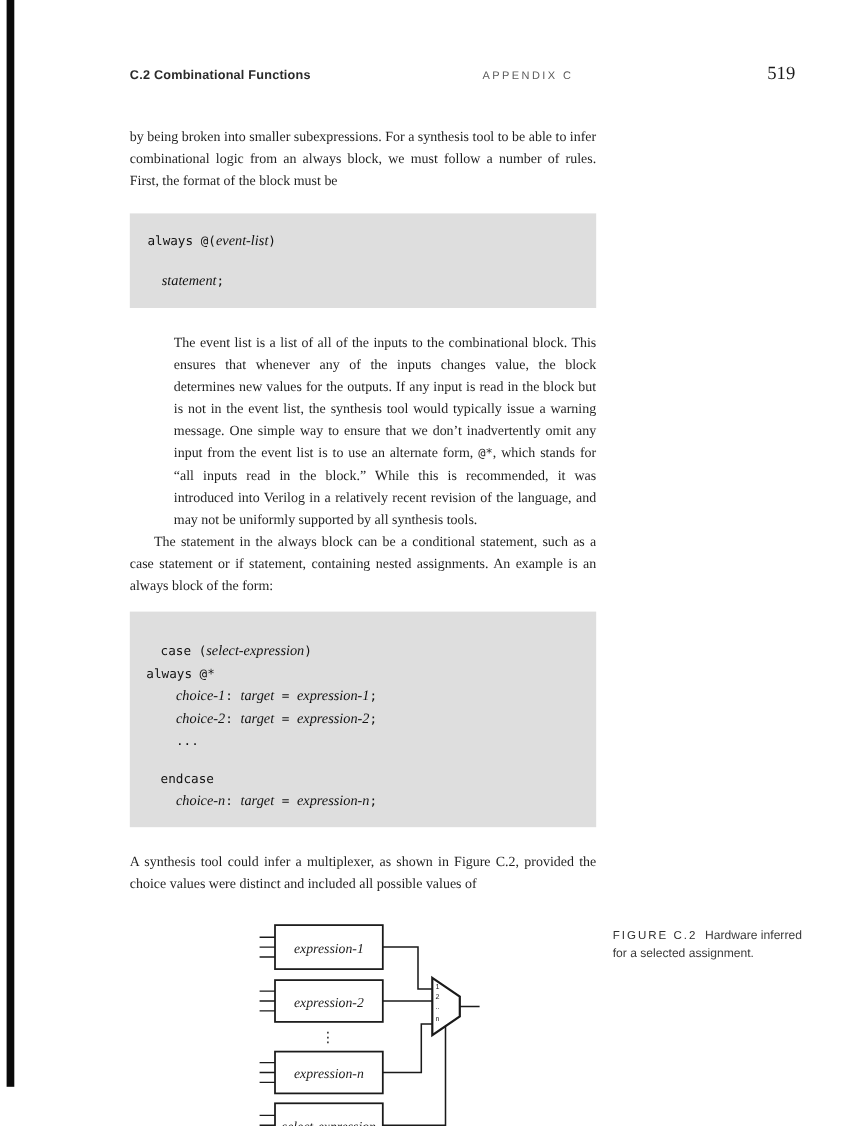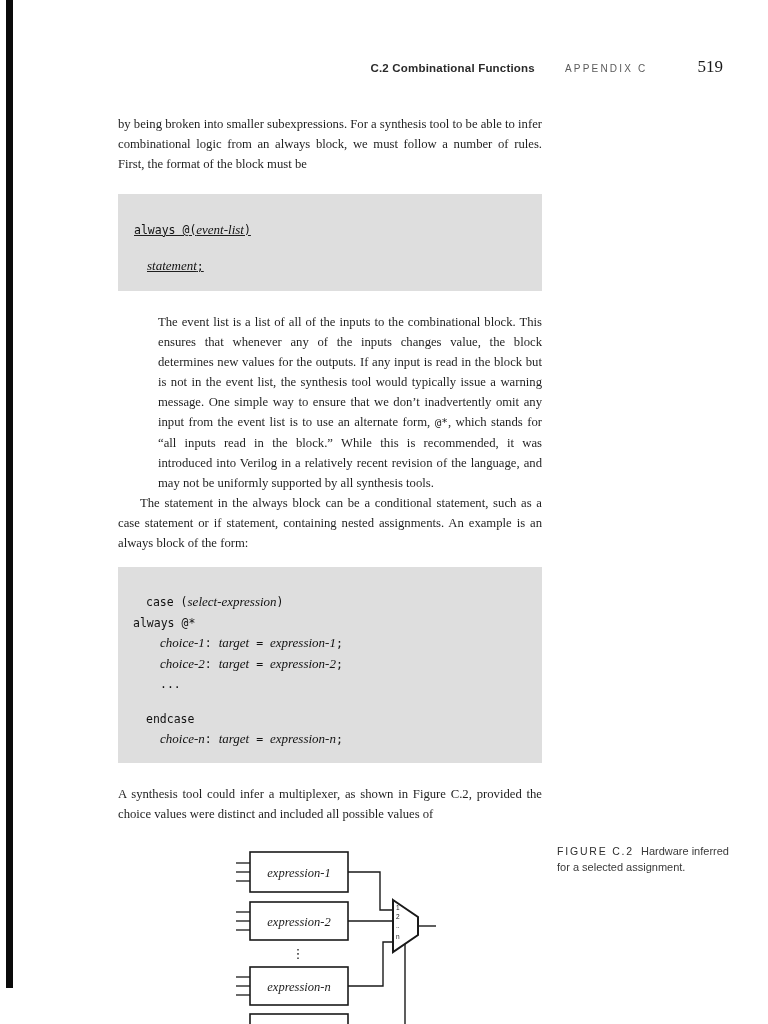--- a/index.html
+++ b/index.html
@@ -4,40 +4,40 @@
 <style>
   html,body{margin:0;padding:0;background:#ffffff;}
   #page{
     position:relative;width:768px;height:1024px;background:#ffffff;
     overflow:hidden;font-family:"Liberation Serif",serif;color:#1f1f1f;
   }
   
   .edge-bar{position:absolute;left:6px;top:0;width:7px;height:988px;background:#0a0a0a;}
   
   .runhead{
-    position:absolute;top:57px;left:107px;right:45px;
-    display:flex;justify-content:flex-end;align-items:baseline;
+    position:absolute;top:57px;left:118px;right:45px;
+    display:flex;justify-content:space-between;align-items:baseline;
     font-family:"Liberation Sans",sans-serif;
   }
   .runhead .sect{font-size:11.5px;font-weight:bold;color:#2a2a2a;letter-spacing:.2px;}
   .runhead .appx{font-size:10px;color:#5a5a5a;letter-spacing:2.2px;margin-left:30px;}
   .runhead .pnum{font-family:"Liberation Serif",serif;font-size:17px;color:#1a1a1a;margin-left:50px;}
   
   .column{position:absolute;left:118px;top:56px;width:424px;}
   .column p{
     margin:0;font-size:12.7px;line-height:20px;text-align:justify;color:#1f1f1f;
   }
   p.p1{margin-top:58px;}
   p.p2{margin-top:21px;margin-left:40px;}
   p.p3{text-indent:22px;}
   p.p4{margin-top:21px;}
   .inline-code{font-family:"DejaVu Sans Mono",monospace;font-size:11px;}
   
   .codeblock{background:#dedede;}
-  .codeblock.cb1{margin-top:20px;padding:27px 0 12px 16px;text-decoration:underline;}
+  .codeblock.cb1{margin-top:20px;padding:16px 0 12px 16px;}
   .codeblock.cb2{margin-top:14px;padding:13px 0 11px 15px;}
   .code-line{white-space:pre;line-height:18px;font-size:0;}
   .cb2 .code-line{line-height:16.5px;}
   .code-line .cm{font-family:"DejaVu Sans Mono",monospace;font-size:11.5px;color:#111;}
   .code-line .ci{font-family:"Liberation Serif",serif;font-style:italic;font-size:13px;color:#111;}
   .ind1{padding-left:13px;margin-top:14px;}
   .ind2{padding-left:27px;}
   
   .figure{margin-top:20px;height:222px;position:relative;}
   .figure svg{position:absolute;left:112px;top:0;}

